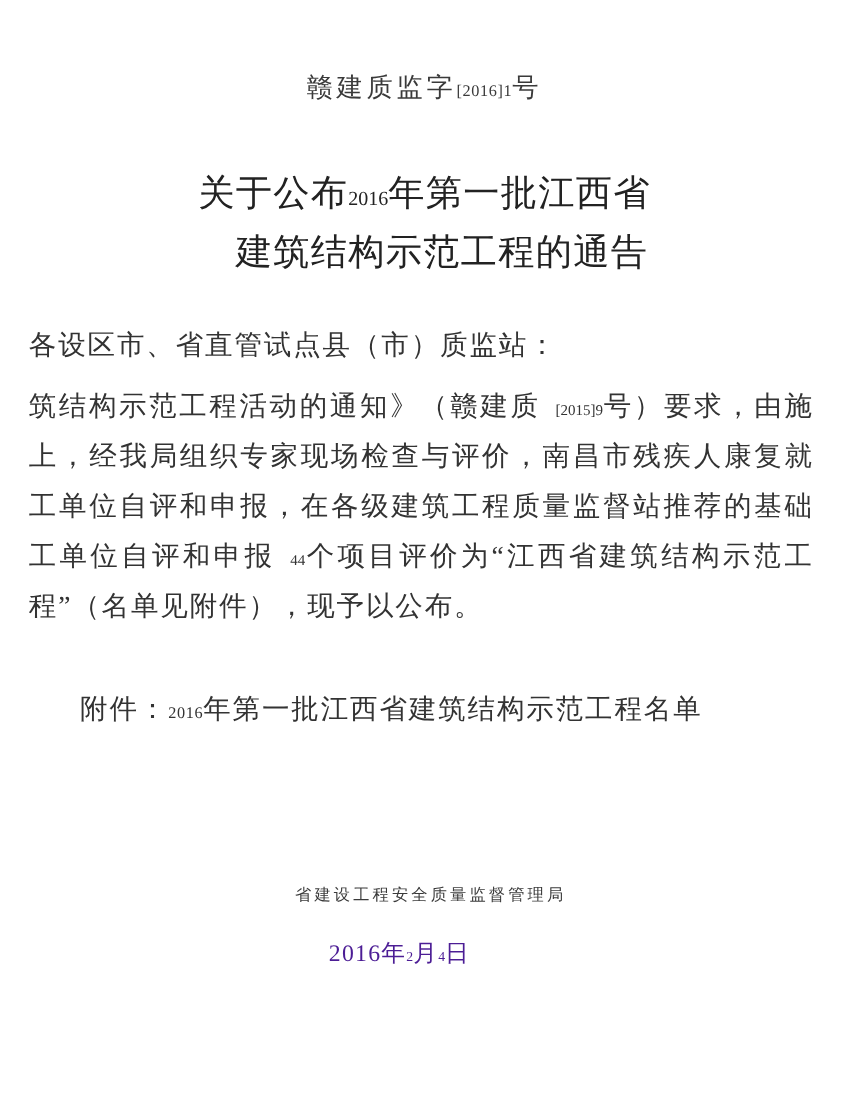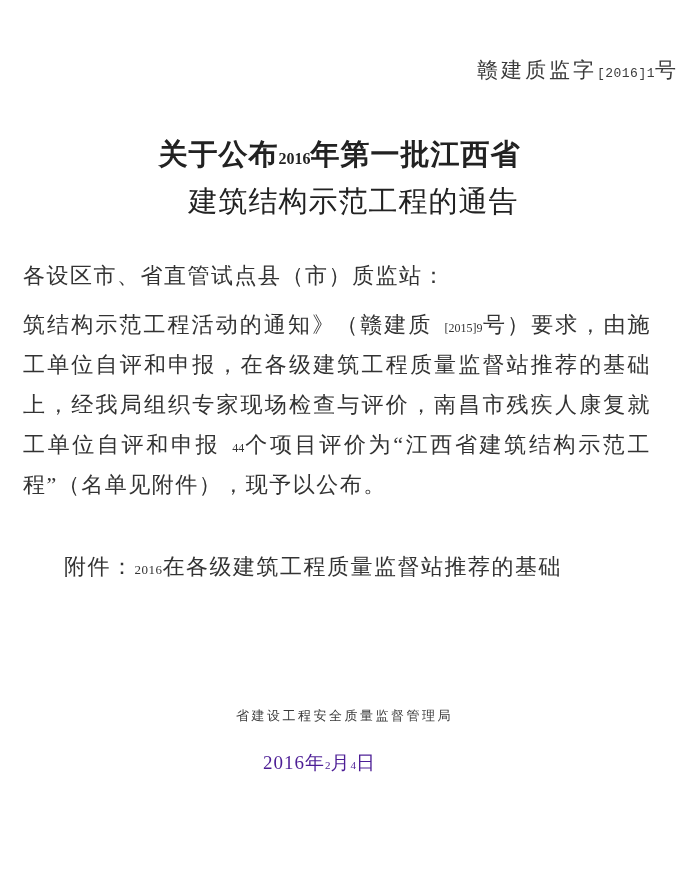--- a/index.html
+++ b/index.html
@@ -14,42 +14,41 @@
     background: #ffffff;
     font-family: "Liberation Serif", "DejaVu Serif", serif;
     color: #2e2e2e;
     overflow: hidden;
   }
   .doc-number {
     position: absolute;
     top: 56px;
     left: 0;
     width: 100%;
-    text-align: right;
+    text-align: center;
     font-size: 21px;
     letter-spacing: 3px;
     color: #3a3a3a;
     white-space: nowrap;
-    font-family: Liberation Mono, monospace;
   }
   .doc-number .sm {
     font-size: 13px;
     letter-spacing: 0.5px;
   }
   .title-line {
     position: absolute;
     left: 0;
     width: 100%;
     text-align: center;
     font-size: 29px;
     letter-spacing: 1px;
     color: #222222;
     white-space: nowrap;
   }
-  .title-line-1 { top: 135px; font-weight: bold; }
+  .title-line-1 { top: 135px; }
   .title-line-2 { top: 182px; margin-left: 14px; }
   .title-line .sm-year {
     font-size: 16px;
     letter-spacing: 0;
   }
   .salutation {
     position: absolute;
     top: 261px;
     left: 23px;
     font-size: 22px;
@@ -130,30 +129,30 @@
   </div>
 
   <div class="title-line title-line-2">建筑结构示范工程的通告</div>
 
   <div class="salutation">各设区市、省直管试点县（市）质监站：</div>
 
   <div class="body-block">
     <div class="body-line">
       <span>筑结构示范工程活动的通知》（赣建质</span><span class="sm">[2015]9</span><span>号）要求，由施</span>
     </div>
+    <div class="body-line">上，经我局组织专家现场检查与评价，南昌市残疾人康复就</div>
     <div class="body-line">工单位自评和申报，在各级建筑工程质量监督站推荐的基础</div>
-    <div class="body-line">上，经我局组织专家现场检查与评价，南昌市残疾人康复就</div>
     <div class="body-line">
       <span>工单位自评和申报</span><span class="sm">44</span><span>个项目评价为“江西省建筑结构示范工</span>
     </div>
     <div class="body-line last">程”（名单见附件），现予以公布。</div>
   </div>
 
   <div class="attachment">
-    <span>附件：</span><span class="sm-year">2016</span><span>在各级建筑工程质量监督站推荐的基础</span>
+    <span>附件：</span><span class="sm-year">2016</span><span>年第一批江西省建筑结构示范工程名单</span>
   </div>
 
   <div class="signature-org">省建设工程安全质量监督管理局</div>
 
   <div class="signature-date">
     <span>2016</span><span>年</span><span class="sm">2</span><span>月</span><span class="sm">4</span><span>日</span>
   </div>
 
 </div>
 

